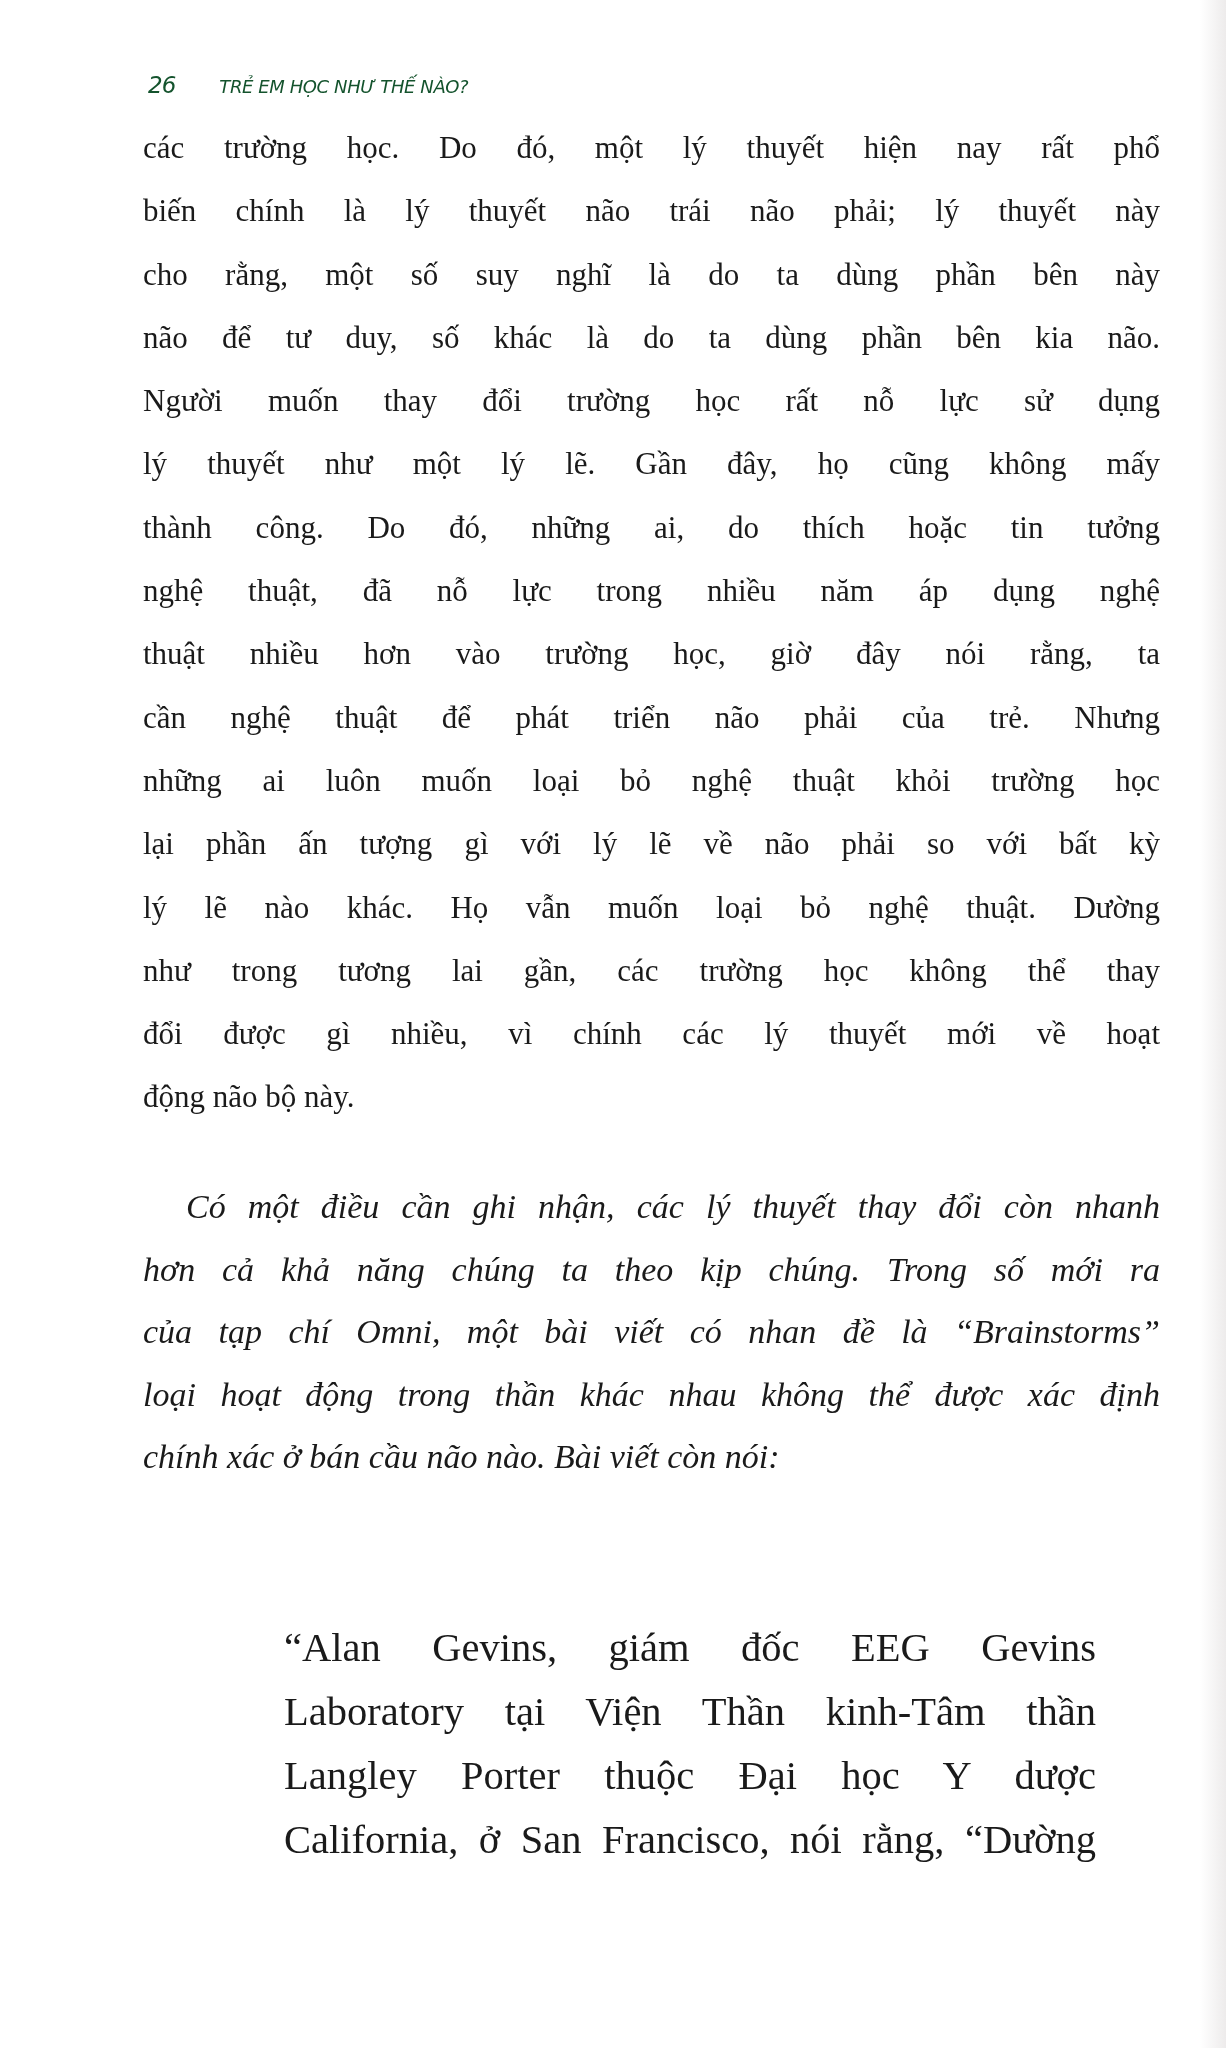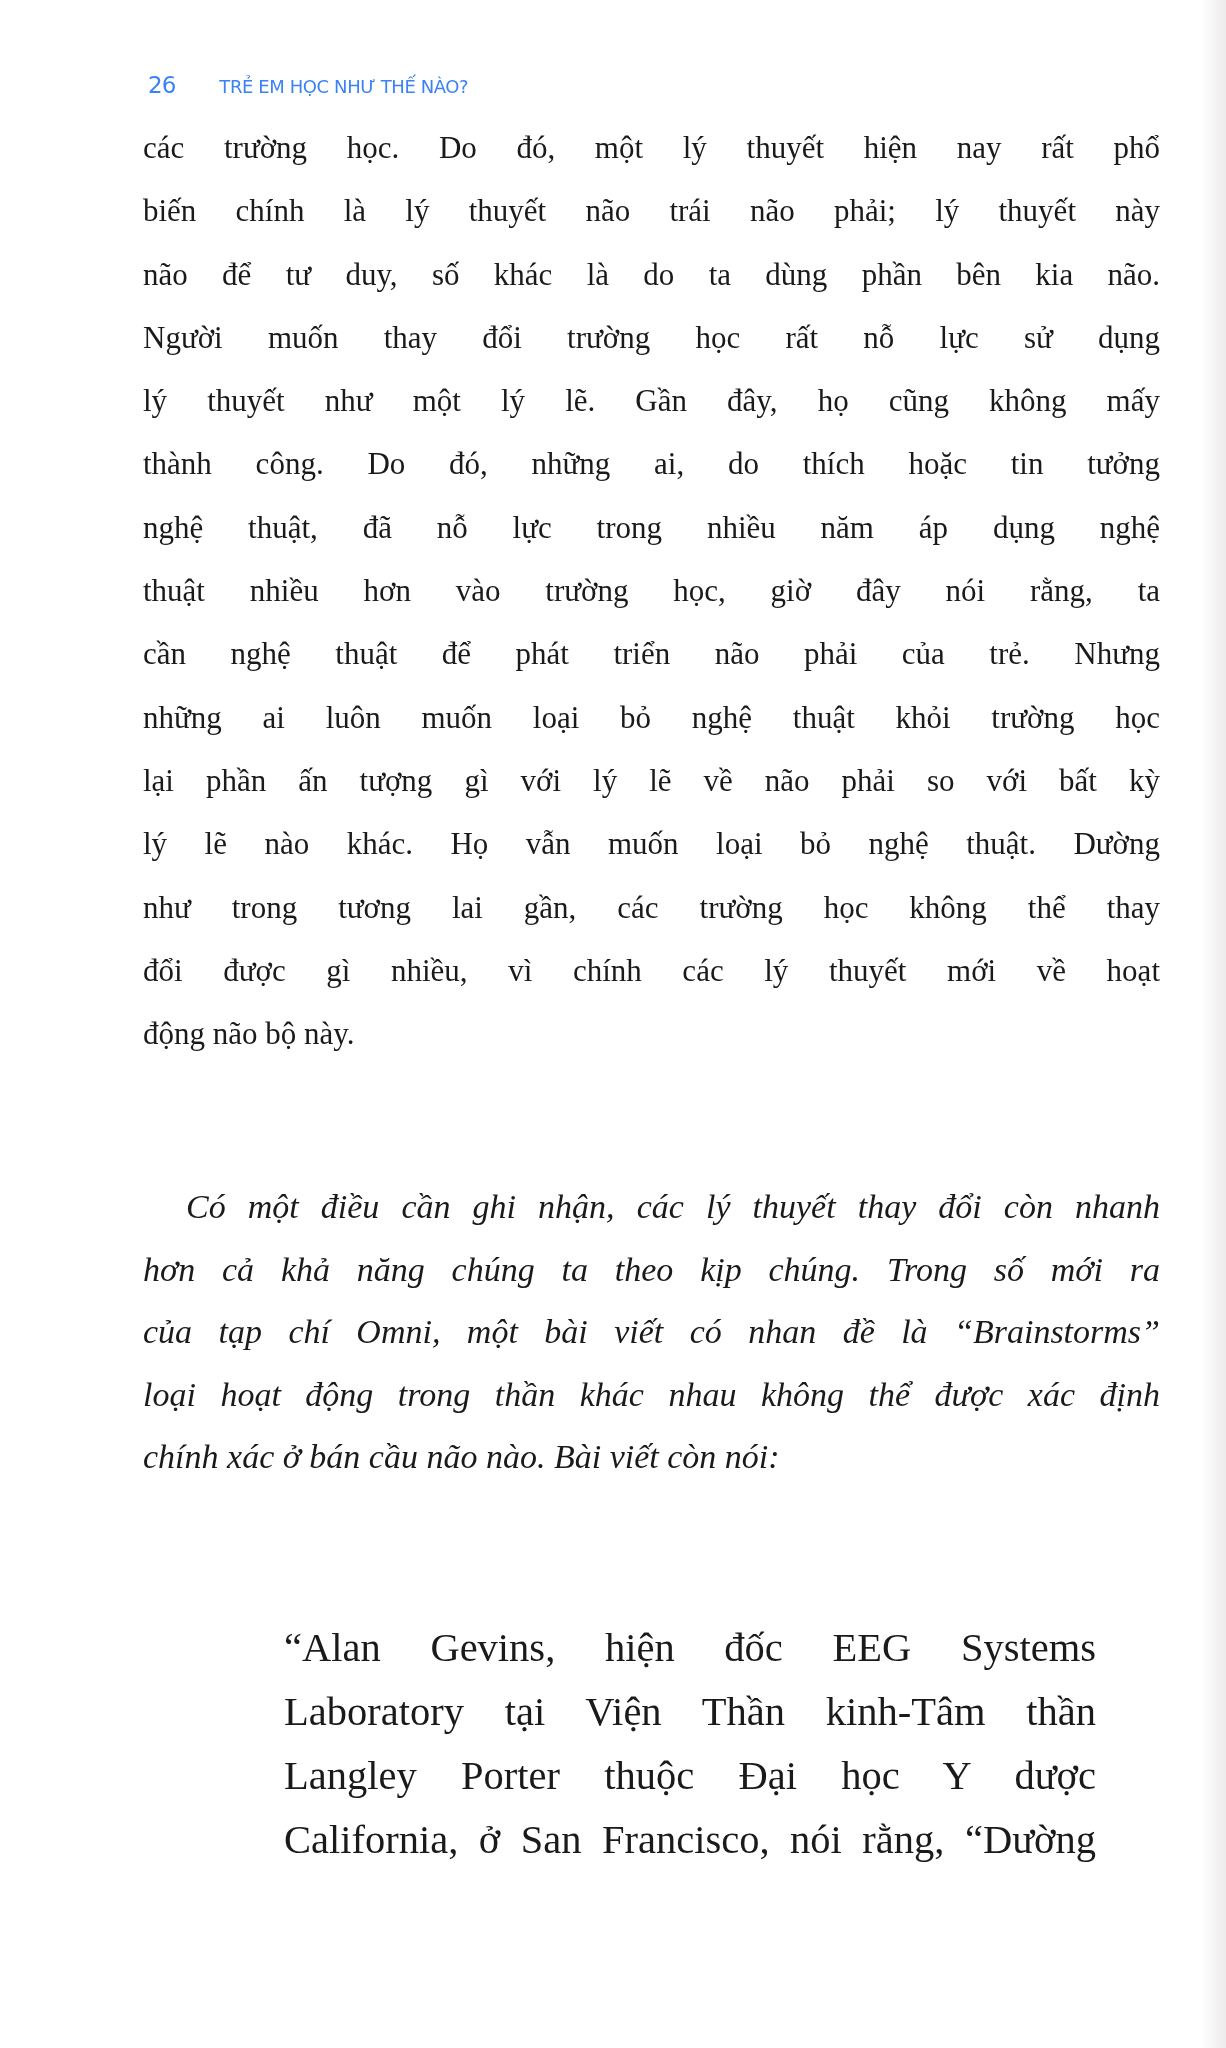--- a/index.html
+++ b/index.html
@@ -6,21 +6,21 @@
   body {
     width:1226px; height:2048px; background:#ffffff; position:relative; overflow:hidden;
     font-family:"Liberation Serif","DejaVu Serif",serif; color:#1a1a1a;
   }
   .edge-shadow {
     position:absolute; top:0; right:0; width:26px; height:2048px;
     background:linear-gradient(to right, rgba(255,255,255,0), rgba(225,222,222,0.6));
   }
   .running-head {
     position:absolute; top:72px; left:148px; height:34px;
-    display:flex; align-items:baseline; color:#3b82f6;
+    display:flex; align-items:baseline; color:#14532d;font-style:italic;
   }
   .page-num { font-family:"DejaVu Sans","Liberation Sans",sans-serif; font-size:23px; letter-spacing:-1px; }
   .book-title { font-family:"DejaVu Sans","Liberation Sans",sans-serif; font-size:18px; margin-left:44px; letter-spacing:-0.4px; }
   .body-block { position:absolute; left:143px; width:1017px; }
   .line {
     display:block; height:63.3px; line-height:63.3px; font-size:31px;
     text-align:justify; text-align-last:justify; white-space:nowrap;
   }
   .line.last { text-align-last:left; }
   .main { top:116px; }
@@ -36,20 +36,21 @@
 <div class="edge-shadow"></div>
 
 <div class="running-head">
   <span class="page-num">26</span>
   <span class="book-title">TRẺ EM HỌC NHƯ THẾ NÀO?</span>
 </div>
 
 <div class="body-block main">
   <span class="line">các trường học. Do đó, một lý thuyết hiện nay rất phổ</span>
   <span class="line">biến chính là lý thuyết não trái não phải; lý thuyết này</span>
+  <span class="line">cho rằng, một số suy nghĩ là do ta dùng phần bên này</span>
   <span class="line">não để tư duy, số khác là do ta dùng phần bên kia não.</span>
   <span class="line">Người muốn thay đổi trường học rất nỗ lực sử dụng</span>
   <span class="line">lý thuyết như một lý lẽ. Gần đây, họ cũng không mấy</span>
   <span class="line">thành công. Do đó, những ai, do thích hoặc tin tưởng</span>
   <span class="line">nghệ thuật, đã nỗ lực trong nhiều năm áp dụng nghệ</span>
   <span class="line">thuật nhiều hơn vào trường học, giờ đây nói rằng, ta</span>
   <span class="line">cần nghệ thuật để phát triển não phải của trẻ. Nhưng</span>
   <span class="line">những ai luôn muốn loại bỏ nghệ thuật khỏi trường học</span>
   <span class="line">lại phần ấn tượng gì với lý lẽ về não phải so với bất kỳ</span>
   <span class="line">lý lẽ nào khác. Họ vẫn muốn loại bỏ nghệ thuật. Dường</span>
@@ -60,17 +61,17 @@
 
 <div class="body-block italic-block">
   <span class="line first">Có một điều cần ghi nhận, các lý thuyết thay đổi còn nhanh</span>
   <span class="line">hơn cả khả năng chúng ta theo kịp chúng. Trong số mới ra</span>
   <span class="line">của tạp chí Omni, một bài viết có nhan đề là “Brainstorms”</span>
   <span class="line">loại hoạt động trong thần khác nhau không thể được xác định</span>
   <span class="line last">chính xác ở bán cầu não nào. Bài viết còn nói:</span>
 </div>
 
 <div class="quote-block">
-  <span class="line">“Alan Gevins, hiện đốc EEG Systems</span>
+  <span class="line">“Alan Gevins, giám đốc EEG Gevins</span>
   <span class="line">Laboratory tại Viện Thần kinh-Tâm thần</span>
   <span class="line">Langley Porter thuộc Đại học Y dược</span>
   <span class="line">California, ở San Francisco, nói rằng, “Dường</span>
 </div>
 
 </body></html>

